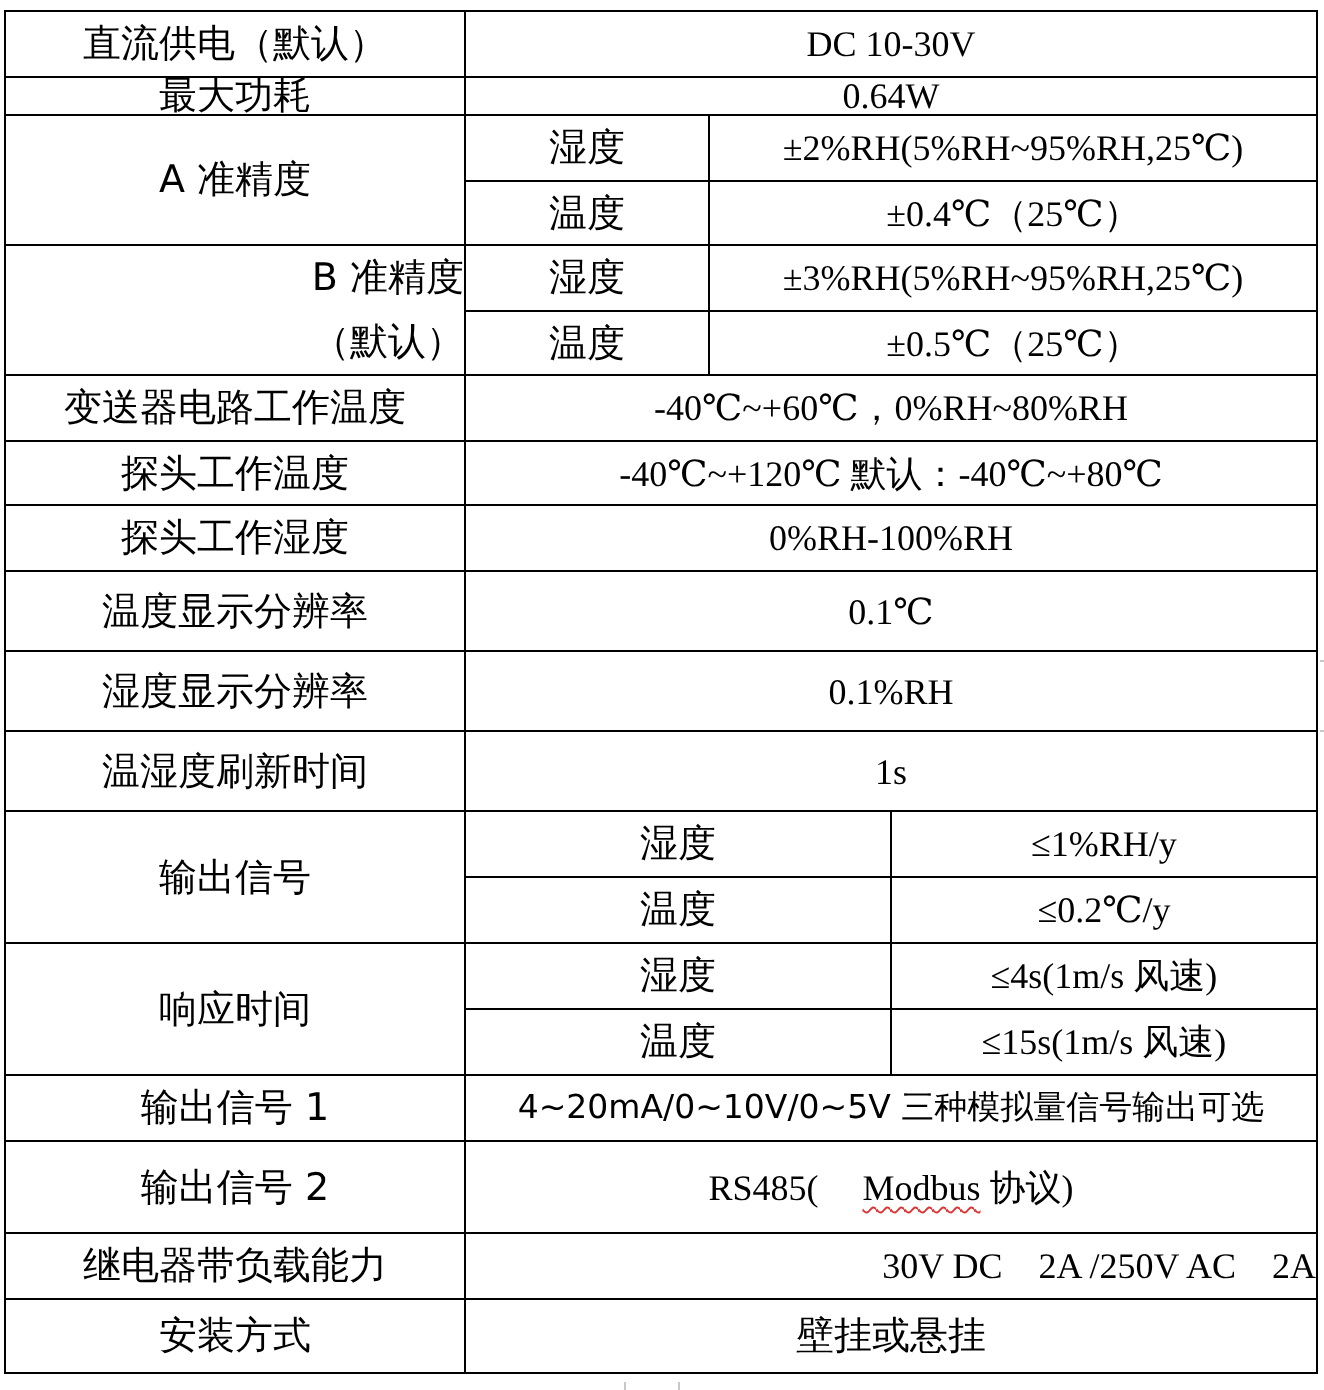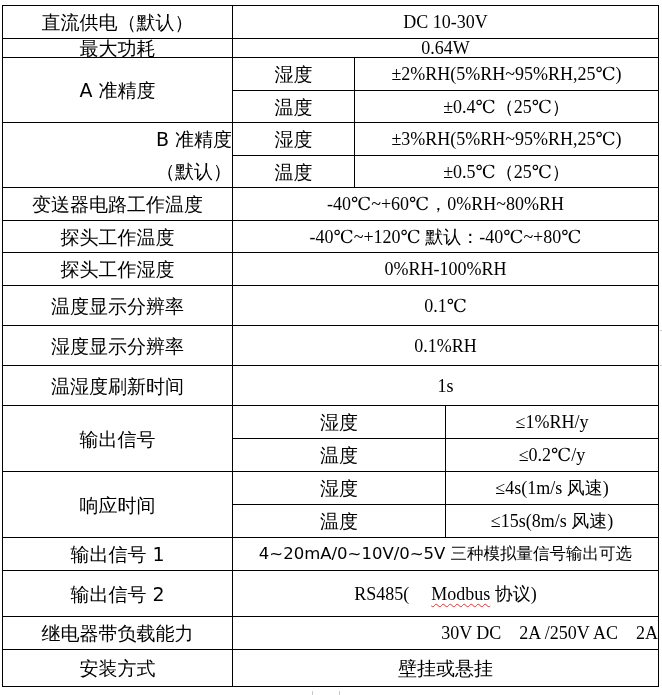--- a/index.html
+++ b/index.html
@@ -88,21 +88,21 @@
       <td colspan="2" class="cn">温度</td>
       <td>≤0.2℃/y</td>
     </tr>
     <tr style="height:33px">
       <td rowspan="2" class="cn">响应时间</td>
       <td colspan="2" class="cn">湿度</td>
       <td>≤4s(1m/s 风速)</td>
     </tr>
     <tr style="height:33px">
       <td colspan="2" class="cn">温度</td>
-      <td>≤15s(8m/s 风速)</td>
+      <td>≤15s(1m/s 风速)</td>
     </tr>
     <tr style="height:33px">
       <td class="cn">输出信号 1</td>
       <td colspan="3" class="big">4~20mA/0~10V/0~5V 三种模拟量信号输出可选</td>
     </tr>
     <tr style="height:46px">
       <td class="cn">输出信号 2</td>
       <td colspan="3"><span>RS485(</span><span class="squig">Modbus</span><span> 协议)</span></td>
     </tr>
     <tr style="height:33px">

